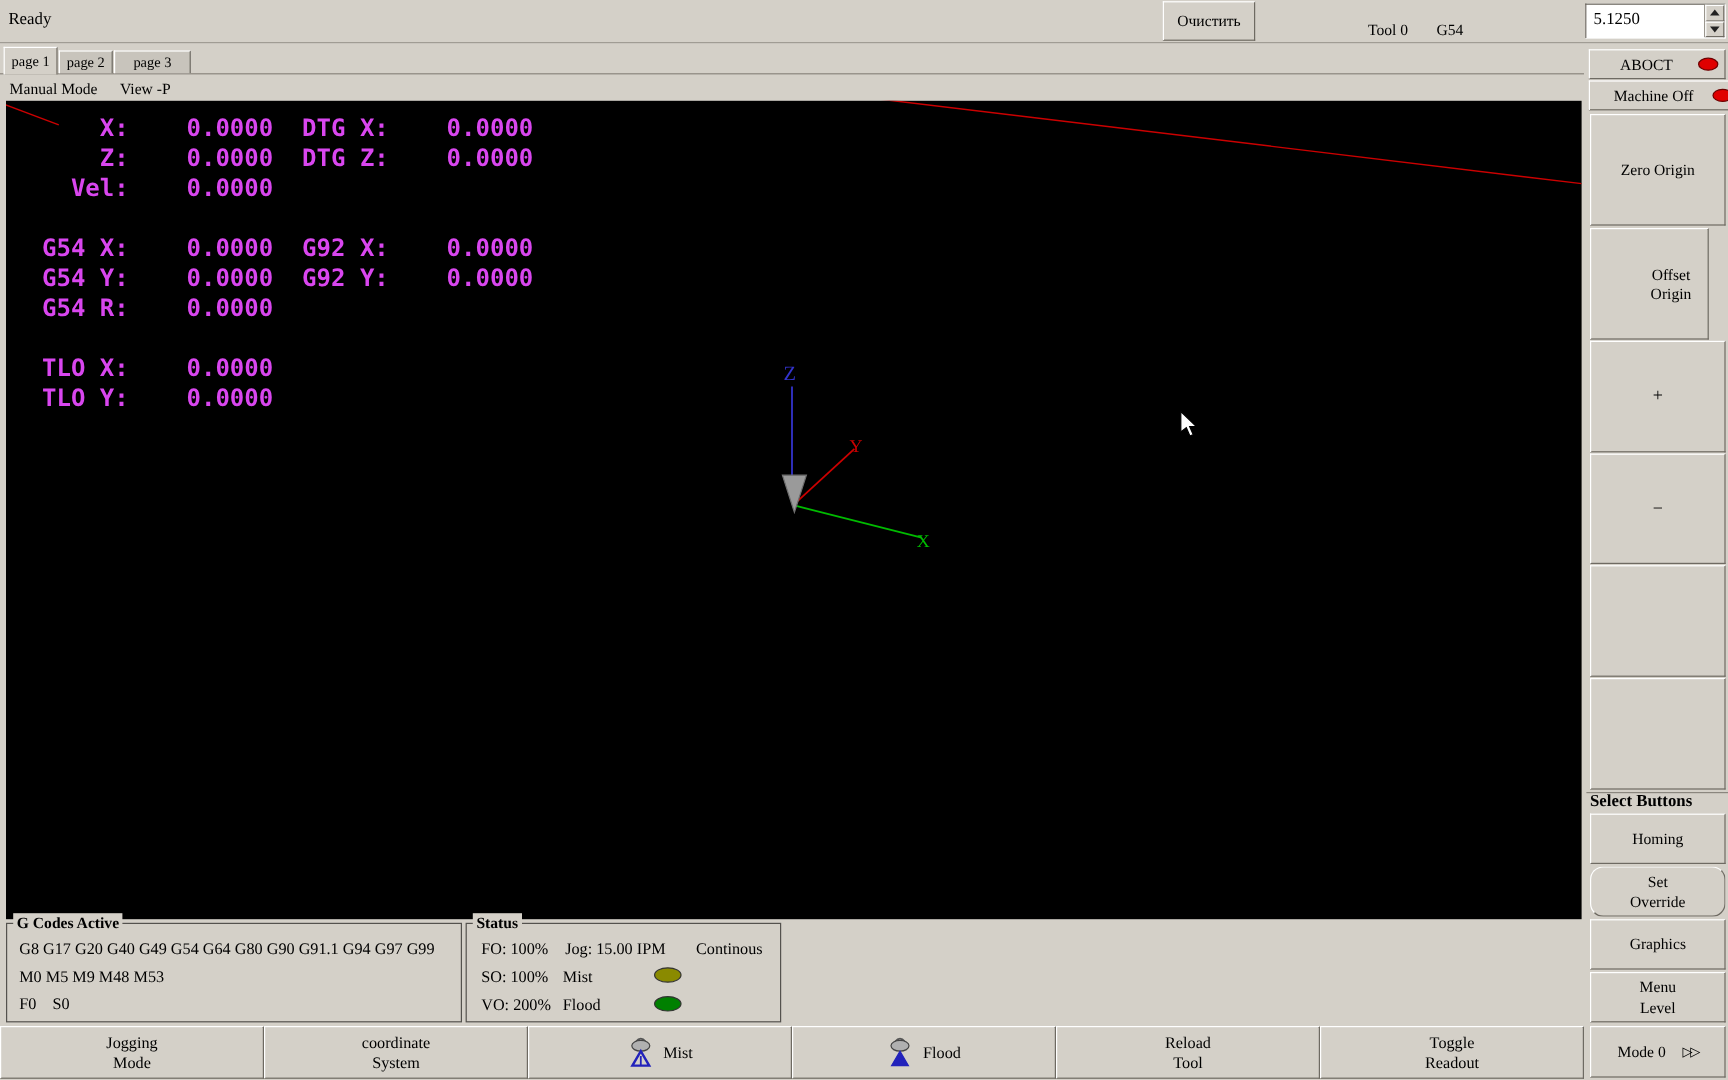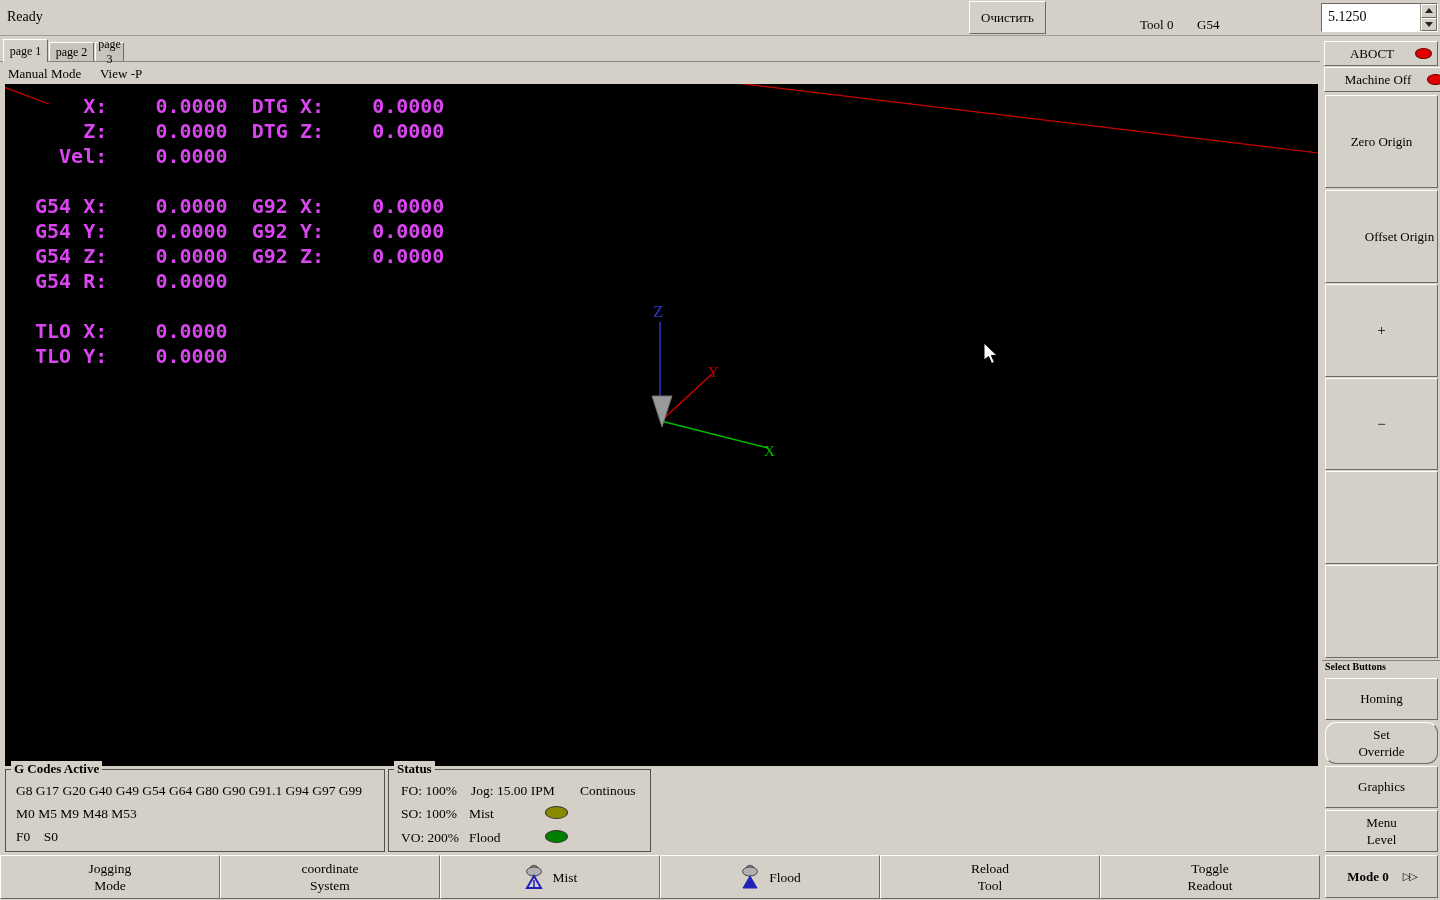--- a/index.html
+++ b/index.html
@@ -24,53 +24,53 @@
   .spinbtn{flex:1;display:flex;align-items:center;justify-content:center;background:#d4d0c8;
            border-top:1px solid #fff;border-left:1px solid #fff;border-right:1px solid #6e6a62;border-bottom:1px solid #6e6a62;}
   .tri-up{width:0;height:0;border-left:4px solid transparent;border-right:4px solid transparent;border-bottom:5px solid #222;}
   .tri-down{width:0;height:0;border-left:4px solid transparent;border-right:4px solid transparent;border-top:5px solid #222;}
   
   #notebook-line{left:0;top:61px;width:1320px;height:1px;background:#8a867e;}
   .tab{position:absolute;font-size:12px;display:flex;align-items:center;justify-content:center;
        background:#c8c4bc;border-top:1px solid #fff;border-left:1px solid #fff;border-right:1px solid #6e6a62;z-index:2;}
   .tab.active{background:#d4d0c8;top:39px;height:23px;}
   #tab2{left:49px;top:42px;width:45px;height:19px;}
-  #tab3{left:95px;top:42px;width:29px;height:19px;text-align:center;}
+  #tab3{left:95px;top:42px;width:64px;height:19px;}
   #tab1{left:3px;width:45px;}
   
   #menubar{left:0;top:63px;width:1320px;height:20px;padding-left:36px;}
   .menu-item{position:absolute;top:2px;font-size:13px;padding:1px 4px;}
   #menu-manual{left:4px;}
   #menu-view{left:96px;}
   
   #canvas{left:5px;top:84px;width:1313px;height:682px;background:#000;}
   .dro-line{position:relative;height:25px;white-space:pre;color:#d946ef;
             font:bold 20px "DejaVu Sans Mono",monospace;letter-spacing:0;}
   #dro{position:absolute;left:30px;top:10px;z-index:2;}
   #scene{position:absolute;left:0;top:0;z-index:1;}
   #cursor{position:absolute;left:978px;top:258px;z-index:3;}
   
   .rp-label{font-size:13px;}
   #estop-btn{left:1324px;top:41px;width:114px;height:25px;padding-right:18px;}
   #machine-btn{left:1324px;top:67px;width:126px;height:25px;padding-right:18px;}
   .led{position:absolute;right:5px;top:50%;margin-top:-6px;width:17px;height:11px;border-radius:50%;
        background:#e00000;border:1px solid #6d0000;}
   #zero-origin-btn{left:1325px;top:95px;width:113px;height:93px;}
-  #offset-origin-btn{left:1325px;top:190px;width:113px;height:93px;padding-left:36px;}
+  #offset-origin-btn{left:1325px;top:190px;width:99px;height:93px;padding-left:36px;}
   #plus-btn{left:1325px;top:284px;width:113px;height:93px;font-size:15px;}
   #minus-btn{left:1325px;top:378px;width:113px;height:92px;font-size:15px;}
   #blank1-btn{left:1325px;top:471px;width:113px;height:93px;}
   #blank2-btn{left:1325px;top:565px;width:113px;height:93px;}
   #select-header{left:1322px;top:660px;width:118px;height:17px;border-top:1px solid #8a867e;
-                 font-weight:bold;font-size:10px;padding-left:3px;}
+                 font-weight:bold;font-size:14px;padding-left:3px;}
   #homing-btn{left:1325px;top:678px;width:113px;height:42px;}
   #setoverride-btn{left:1325px;top:722px;width:113px;height:42px;line-height:17px;border-radius:11px;}
   #graphics-btn{left:1325px;top:766px;width:113px;height:42px;}
   #menulevel-btn{left:1325px;top:810px;width:113px;height:42px;line-height:17px;}
-  #mode-btn{left:1325px;top:855px;width:113px;height:43px;gap:14px;font-weight:bold;}
+  #mode-btn{left:1325px;top:855px;width:113px;height:43px;gap:14px;}
   #mode-icon{font-family:"DejaVu Sans",sans-serif;font-size:11px;letter-spacing:-2px;}
   
   .groupbox{position:absolute;border:1px solid #54524e;}
   .legend{position:absolute;top:-9px;left:5px;background:#d4d0c8;padding:0 3px;font-weight:bold;font-size:13px;}
   #gcodes-box{left:5px;top:769px;width:380px;height:83px;}
   #gcodes-box .gline{position:absolute;left:10px;font-size:13.5px;}
   #status-box{left:388px;top:769px;width:263px;height:83px;}
   .srow{position:absolute;font-size:13.5px;}
   .status-led{position:absolute;width:23px;height:13px;border-radius:50%;border:1px solid #333;}
   
@@ -114,21 +114,20 @@
 </div>
 
 <div id="canvas" class="abs">
   <div id="dro">
     <div class="dro-line">    X:    0.0000  DTG X:    0.0000</div>
     <div class="dro-line">    Z:    0.0000  DTG Z:    0.0000</div>
     <div class="dro-line">  Vel:    0.0000</div>
     <div class="dro-line"></div>
     <div class="dro-line">G54 X:    0.0000  G92 X:    0.0000</div>
     <div class="dro-line">G54 Y:    0.0000  G92 Y:    0.0000</div>
-    <div class="dro-line">G54 Z:    0.0000  G92 Z:    0.0000</div>
     <div class="dro-line">G54 R:    0.0000</div>
     <div class="dro-line"></div>
     <div class="dro-line">TLO X:    0.0000</div>
     <div class="dro-line">TLO Y:    0.0000</div>
   </div>
   <svg id="scene" width="1313" height="682">
     <line x1="723" y1="-2" x2="1313" y2="69" stroke="#cc0000" stroke-width="1.2"></line>
     <line x1="-4" y1="2" x2="44" y2="20" stroke="#cc0000" stroke-width="1.2"></line>
     <line x1="655" y1="238" x2="655" y2="318" stroke="#3333cc" stroke-width="1.5"></line>
     <line x1="656" y1="337" x2="707" y2="290" stroke="#cc0000" stroke-width="1.5"></line>

